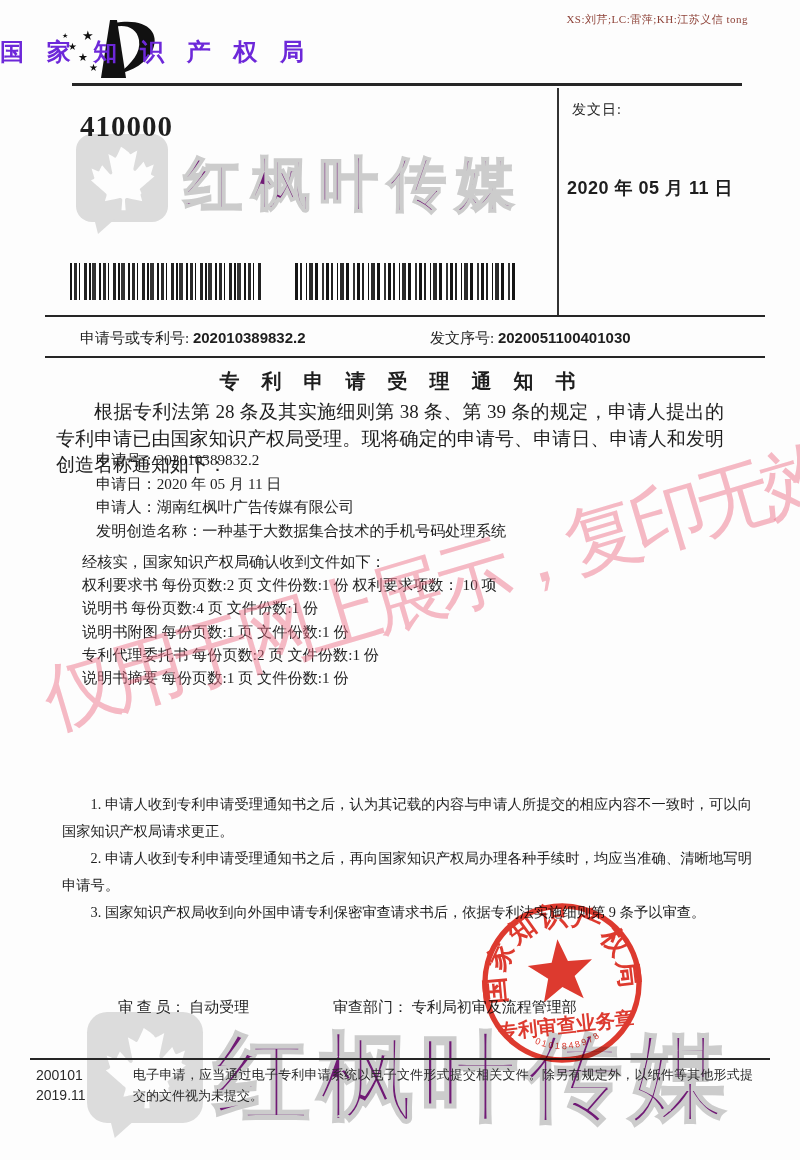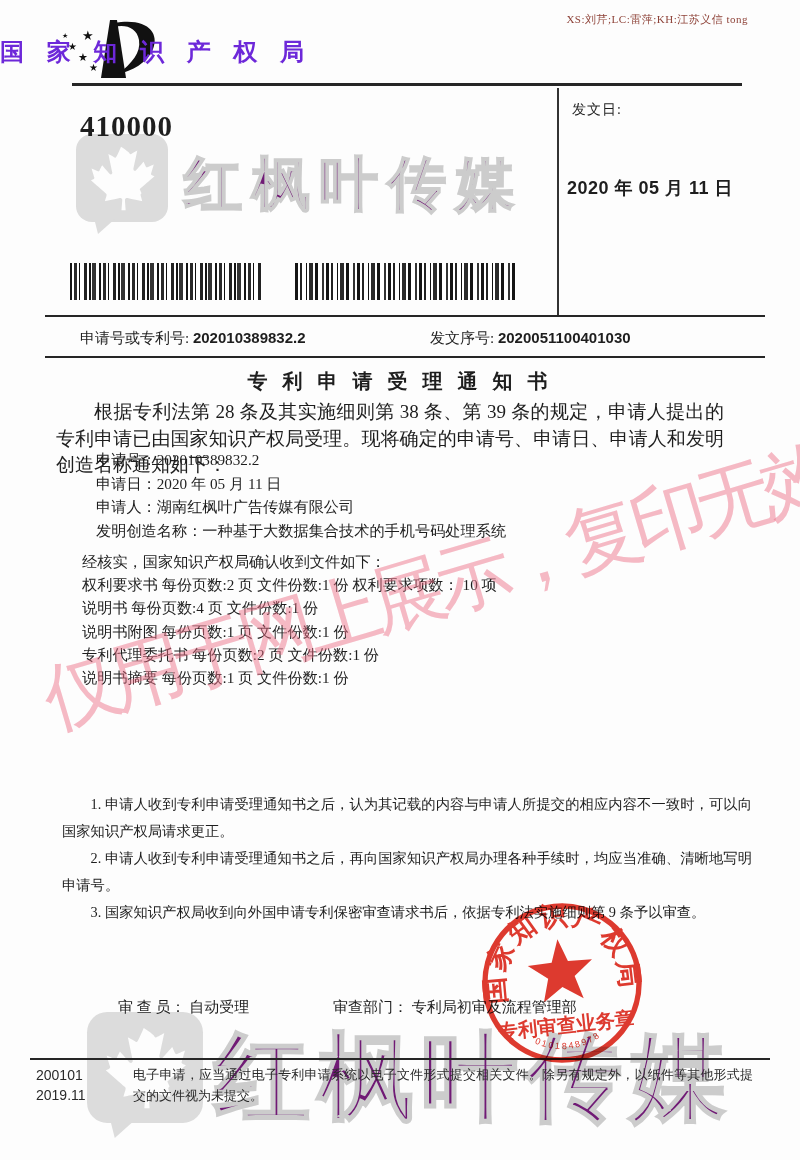--- a/index.html
+++ b/index.html
@@ -39,21 +39,21 @@
       #111 11px 12px,#fff 12px 14px,#2a2a2a 14px 18px,#fff 18px 20px,
       #151515 20px 23px,#fff 23px 27px,#333 27px 29px,#fff 29px 31px); }
   .rule-mid { top:315px; left:45px; width:720px; height:2px; }
   .num-row { top:329px; left:80px; font-size:15px; z-index:2; }
   .num-row b { font-family:"Liberation Sans",sans-serif; }
   .serial { position:absolute; left:350px; top:0; width:350px; white-space:nowrap; }
   .rule-under { top:356px; left:45px; width:720px; height:2px; }
 
   
   .notice-title { top:368px; left:0; right:0; text-align:center;
-    font-family:Liberation Serif, serif; font-weight:bold;
+    font-family:Liberation Mono, monospace; font-weight:bold;
     font-size:20px; letter-spacing:5px; }
   .intro { top:399px; left:56px; width:668px; font-size:19px;
     line-height:26.5px; text-indent:2em; text-align:justify; }
   .fields { top:448px; left:96px; font-size:15.2px; line-height:23.5px; }
   .received { top:550px; left:82px; font-size:15.2px; line-height:23.2px; }
   .tips { top:791px; left:62px; width:690px; font-size:14.3px; line-height:27px; }
   .tips p.note { text-indent:2em; text-align:justify; }
 
   
   .examiner { top:998px; left:118px; font-size:15px; }

